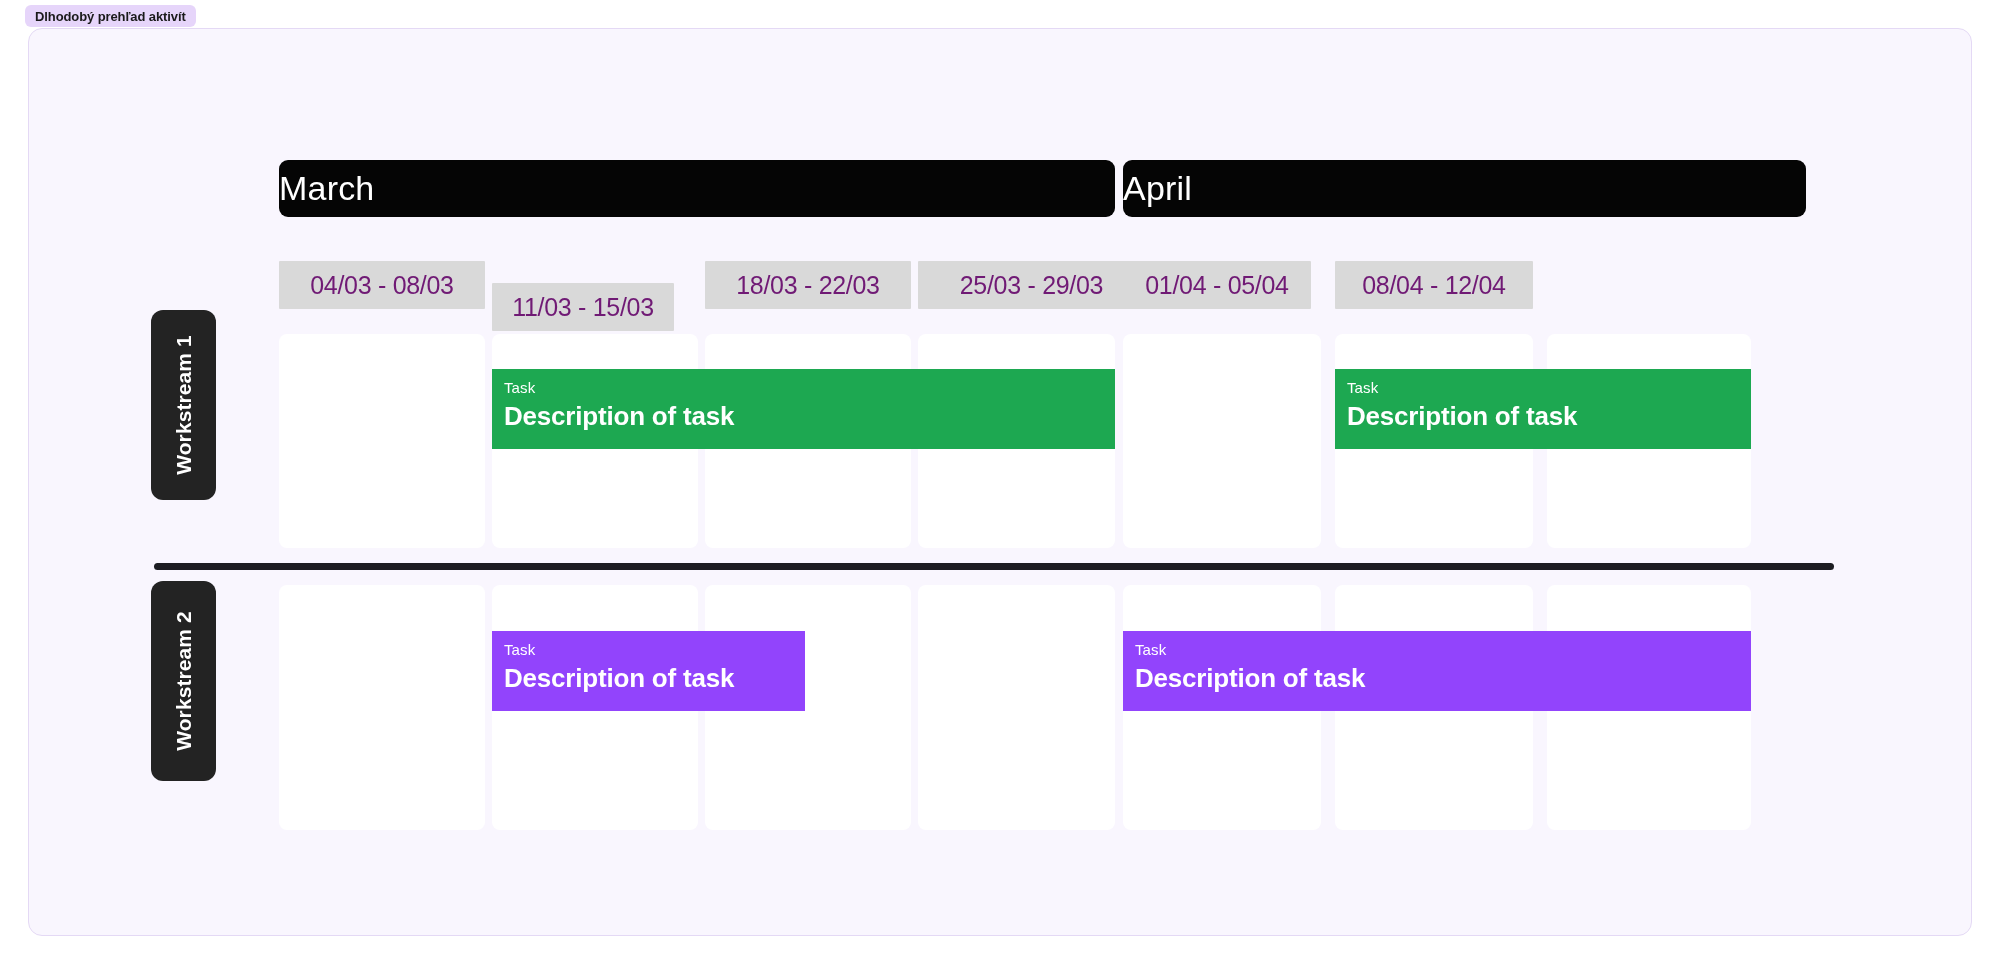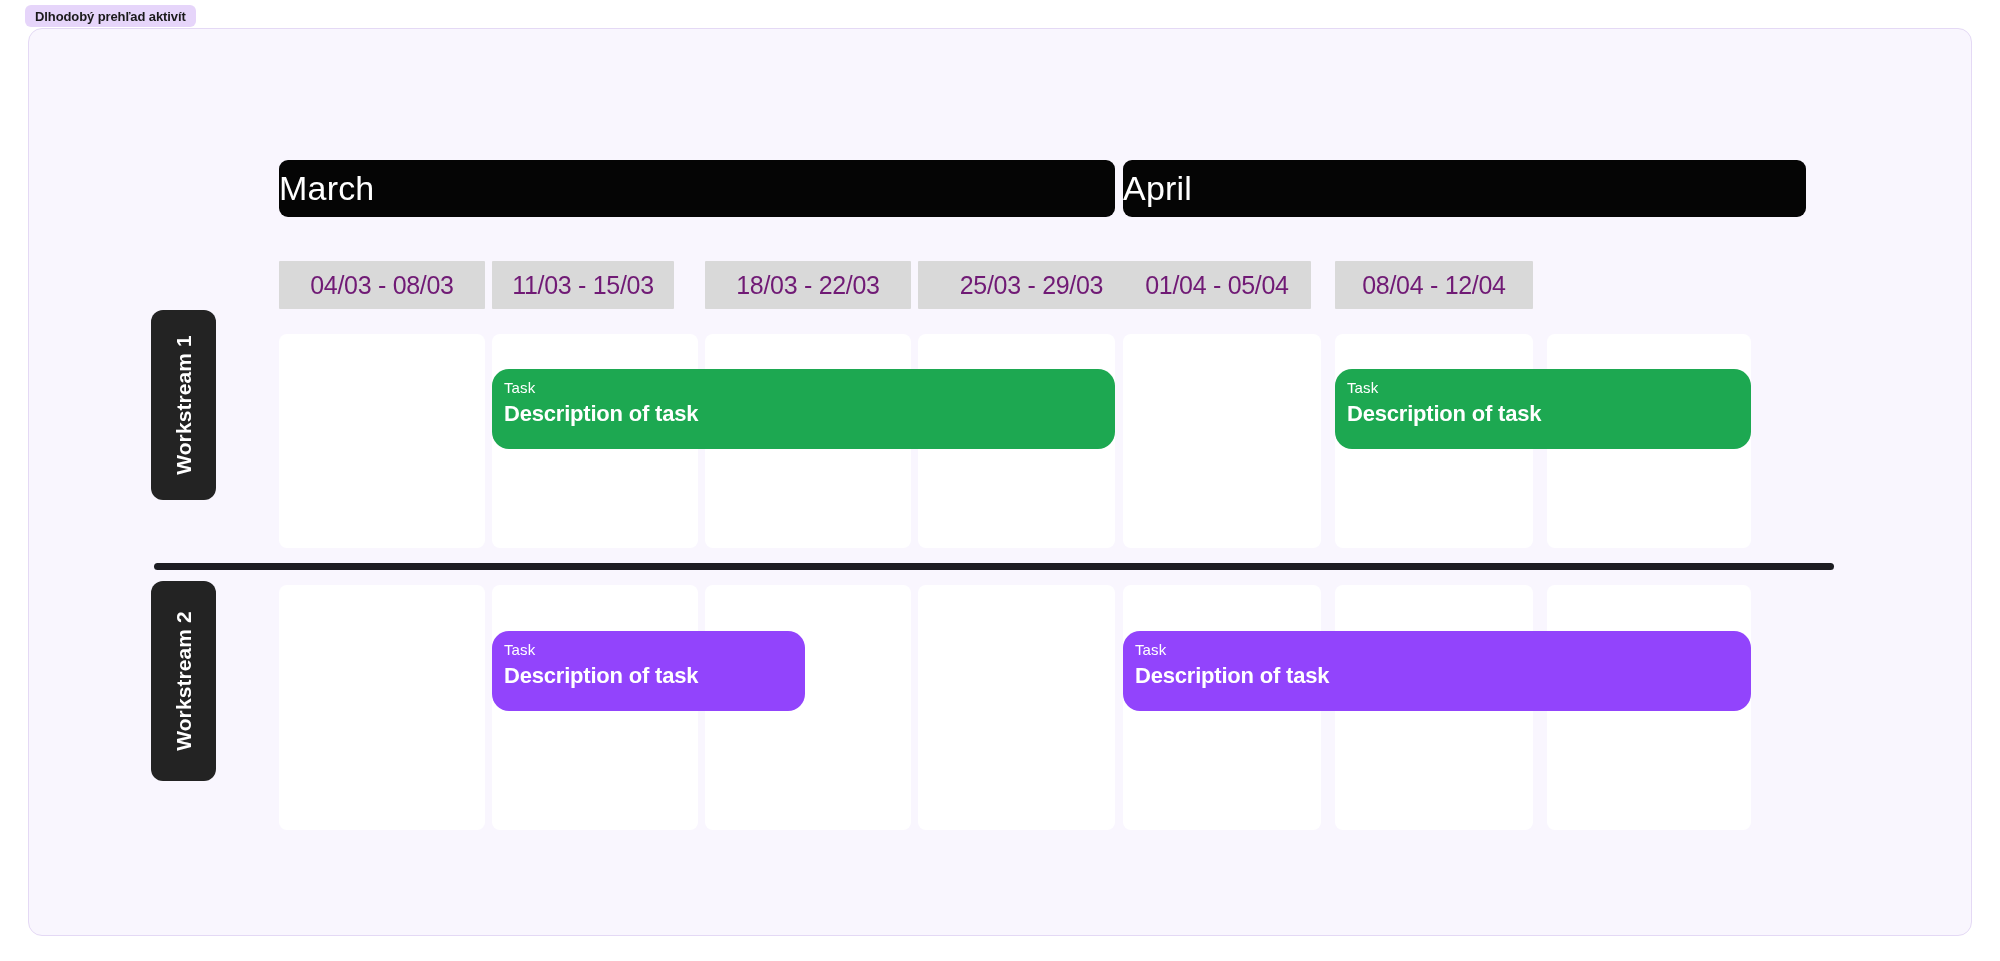--- a/index.html
+++ b/index.html
@@ -116,34 +116,34 @@
     top: 534px;
     width: 1680px;
     height: 7px;
     background: #1d1d22;
     border-radius: 4px;
   }
 
   
   .task-bar {
     position: absolute;
-    border-radius: 17px;
+    border-radius: 0;
     padding: 10px 29px 0 12px;
     color: #ffffff;
     overflow: hidden;
   }
   .task-bar .task-kicker {
     font-size: 15px;
     font-weight: 400;
     line-height: 1.15;
     letter-spacing: 0.1px;
   }
   .task-bar .task-title {
     margin-top: 5px;
-    font-size: 22px;
+    font-size: 26px;
     font-weight: 700;
     line-height: 1.2;
     letter-spacing: -0.2px;
   }
 </style>
 </head>
 <body>
 
 <div id="page">
 
@@ -157,21 +157,21 @@
       <span>March</span>
     </div>
 
     <div class="month-bar" style="left:1094px; width:683px;">
       <span>April</span>
     </div>
 
     <div class="week-chip" style="left:250px;  width:206px;">
       <span>04/03 - 08/03</span>
     </div>
-    <div class="week-chip" style="left:463px;  width:182px;">
+    <div class="week-chip" style="left:463px;  width:182px;margin-top:22px;">
       <span>11/03 - 15/03</span>
     </div>
     <div class="week-chip" style="left:676px;  width:206px;">
       <span>18/03 - 22/03</span>
     </div>
     <div class="week-chip" style="left:889px;  width:227px;">
       <span>25/03 - 29/03</span>
     </div>
     <div class="week-chip" style="left:1094px; width:188px;">
       <span>01/04 - 05/04</span>

